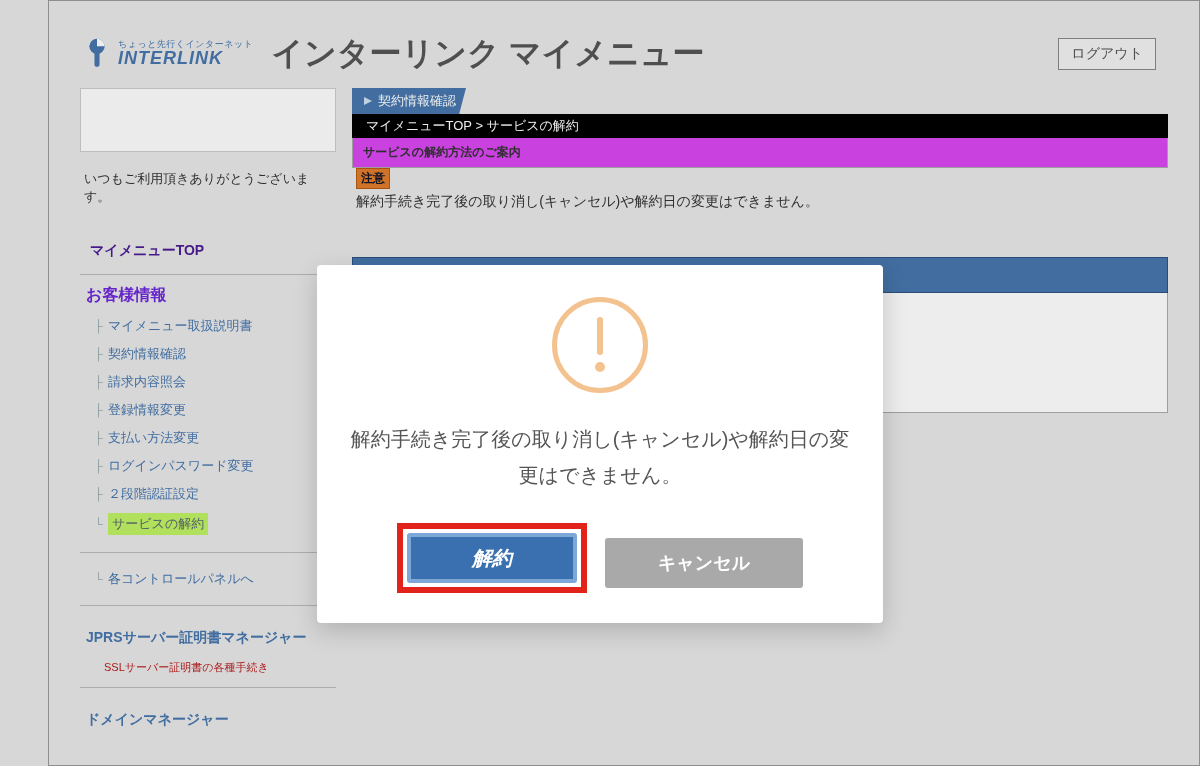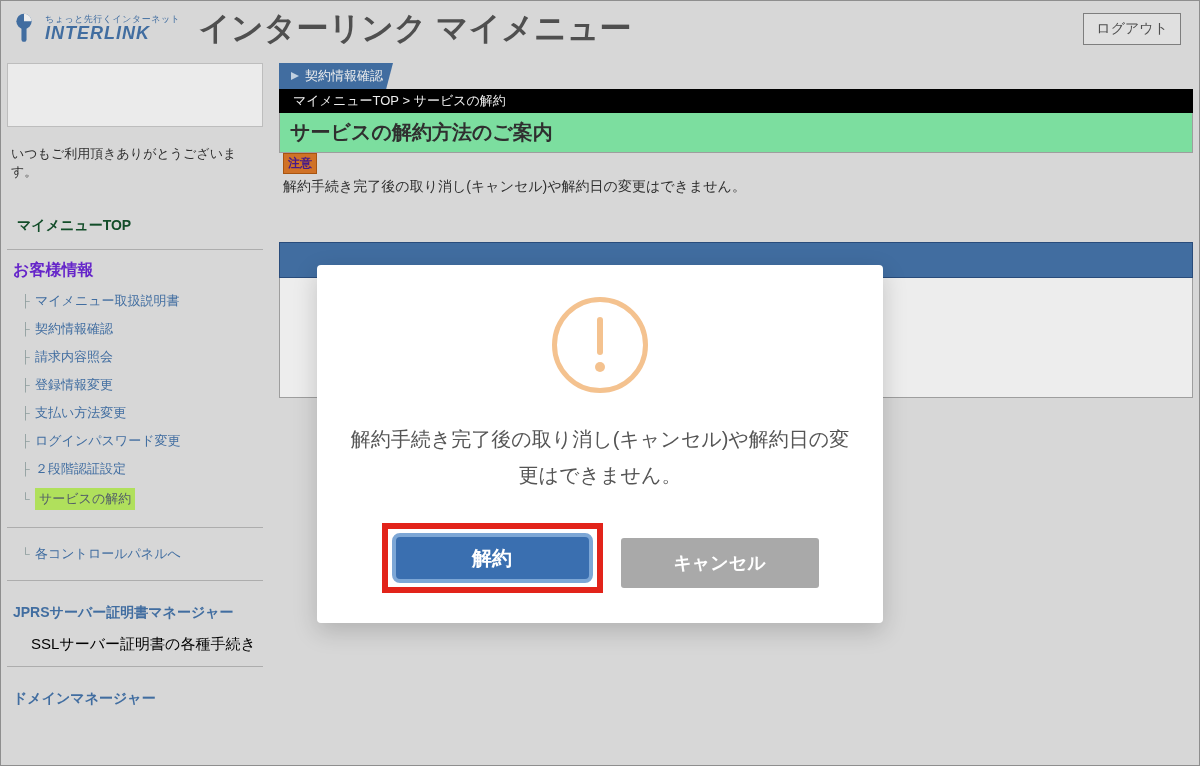--- a/index.html
+++ b/index.html
@@ -9,21 +9,22 @@
       width: 1200px;
       height: 766px;
       overflow: hidden;
       position: relative;
     }
     .app {
       position: absolute;
       inset: 0;
       border: 1px solid #999;
       background: #e8e8e8;
-      padding: 0;
+      padding: 25px;
+      margin-left: 48px;
     }
     .header {
       display: flex;
       align-items: center;
       padding: 6px 10px 12px 6px;
       border-bottom: 0;
       background: #e8e8e8;
     }
     .logo {
       display: flex;
@@ -87,21 +88,21 @@
       padding: 6px 10px;
       display: flex;
       align-items: center;
     }
     .menu-head-arrow {
       width: 12px; height: 12px; margin-right: 6px;
       display: inline-block;
     }
     .menu-block { margin-bottom: 12px; }
     .menu-top {
-      color: #14532d; font-size: 14px; font-weight: bold;
+      color: #4c1d95; font-size: 14px; font-weight: bold;
       padding: 16px 10px 14px 10px;
       border-bottom: 1px solid #bbb;
       cursor: pointer;
     }
     .menu-section-title {
       font-size: 16px; color: #6d28d9; font-weight: bold;
       padding: 10px 6px 6px 6px;
     }
     .menu-list { list-style: none; padding: 0 0 12px 10px; border-bottom: 1px solid #bbb; margin-bottom: 2px; }
     .menu-list li {
@@ -110,21 +111,21 @@
       display: flex;
       align-items: baseline;
       white-space: nowrap;
     }
     .tree-ico {
       color: #9aa; font-size: 12px; width: 14px; display: inline-block; flex-shrink: 0;
     }
     .menu-list a { color: #4676ad; text-decoration: none; cursor: pointer; }
     .menu-list .current { background: #bef264; padding: 2px 4px; color: #5a6670; text-align: right; }
     .menu-section-title.link { color: #4676ad; font-size: 14px; font-weight: bold; line-height: 1.4; }
-    .menu-sub { font-size: 15px; color: #000000; padding: 6px 4px 12px 24px; border-bottom: 1px solid #bbb; }
+    .menu-sub { font-size: 11px; color: #b91c1c; padding: 6px 4px 12px 24px; border-bottom: 1px solid #bbb; }
     .menu-section-title.nolinebottom { border: none; }
 
     .main {
       flex: 1;
       background: #e8e8e8;
     }
     .tab-caption {
       display: inline-flex;
       background: #4676ad;
       color: #fff;
@@ -134,30 +135,30 @@
       align-items: center;
     }
     .tab-arrow { width: 12px; height: 12px; margin-right: 4px; display: inline-block; }
     .breadcrumb {
       background: #000;
       color: #fff;
       font-size: 13px;
       padding: 3px 14px;
     }
     .sub-caption {
-      background: #86efac;
+      background: #d946ef;
       border: 1px solid #aaa;
       border-top: none;
-      font-size: 20px; font-weight: bold;
+      font-size: 12px; font-weight: bold;
       color: #333; padding: 6px 10px;
     }
     .body-copy { font-size: 14px; color: #333; padding: 24px 4px 16px 4px; }
     .notice-label {
       display: inline-block;
-      background: #e07b2b; color: #4c1d95; font-size: 12px; font-weight: bold;
+      background: #e07b2b; color: #0f172a; font-size: 12px; font-weight: bold;
       padding: 1px 4px; border: 1px solid #b55c13; margin-left: 4px; font-family: Liberation Mono, monospace;
     }
     .notice-text { font-size: 14px; color: #333; padding: 4px 4px 0 4px; }
     .section-bar {
       background: #4676ad; border: 1px solid #2d5285;
       height: 36px; margin-top: 46px;
     }
     .section-body {
       background: #fff; border: 1px solid #aaa; border-top: none;
       min-height: 120px;
@@ -191,26 +192,27 @@
       font-size: 20px; color: #555; line-height: 1.8;
       margin-bottom: 30px;
     }
     .modal-actions { display: flex; justify-content: center; gap: 18px; }
     .confirm-wrap {
       border: 6px solid #e2231a;
       padding: 4px;
       display: inline-block;
     }
     .confirm-btn {
-      width: 201px; height: 50px;
+      width: 170px; height: 50px;
       background: #3a6fb0;
       border: 4px solid #7da7d6;
-      border-radius: 8px;
+      border-radius: 3px;
       color: #fff; font-size: 20px; font-weight: bold;
       cursor: pointer;
+      font-style: italic;
     }
     .cancel-btn {
       width: 198px; height: 50px; align-self: center;
       background: #a9a9a9; border: none; border-radius: 3px;
       color: #fff; font-size: 18px; font-weight: bold;
       cursor: pointer; margin-top: 10px;
     }
   </style>
 </head>
 <body>

